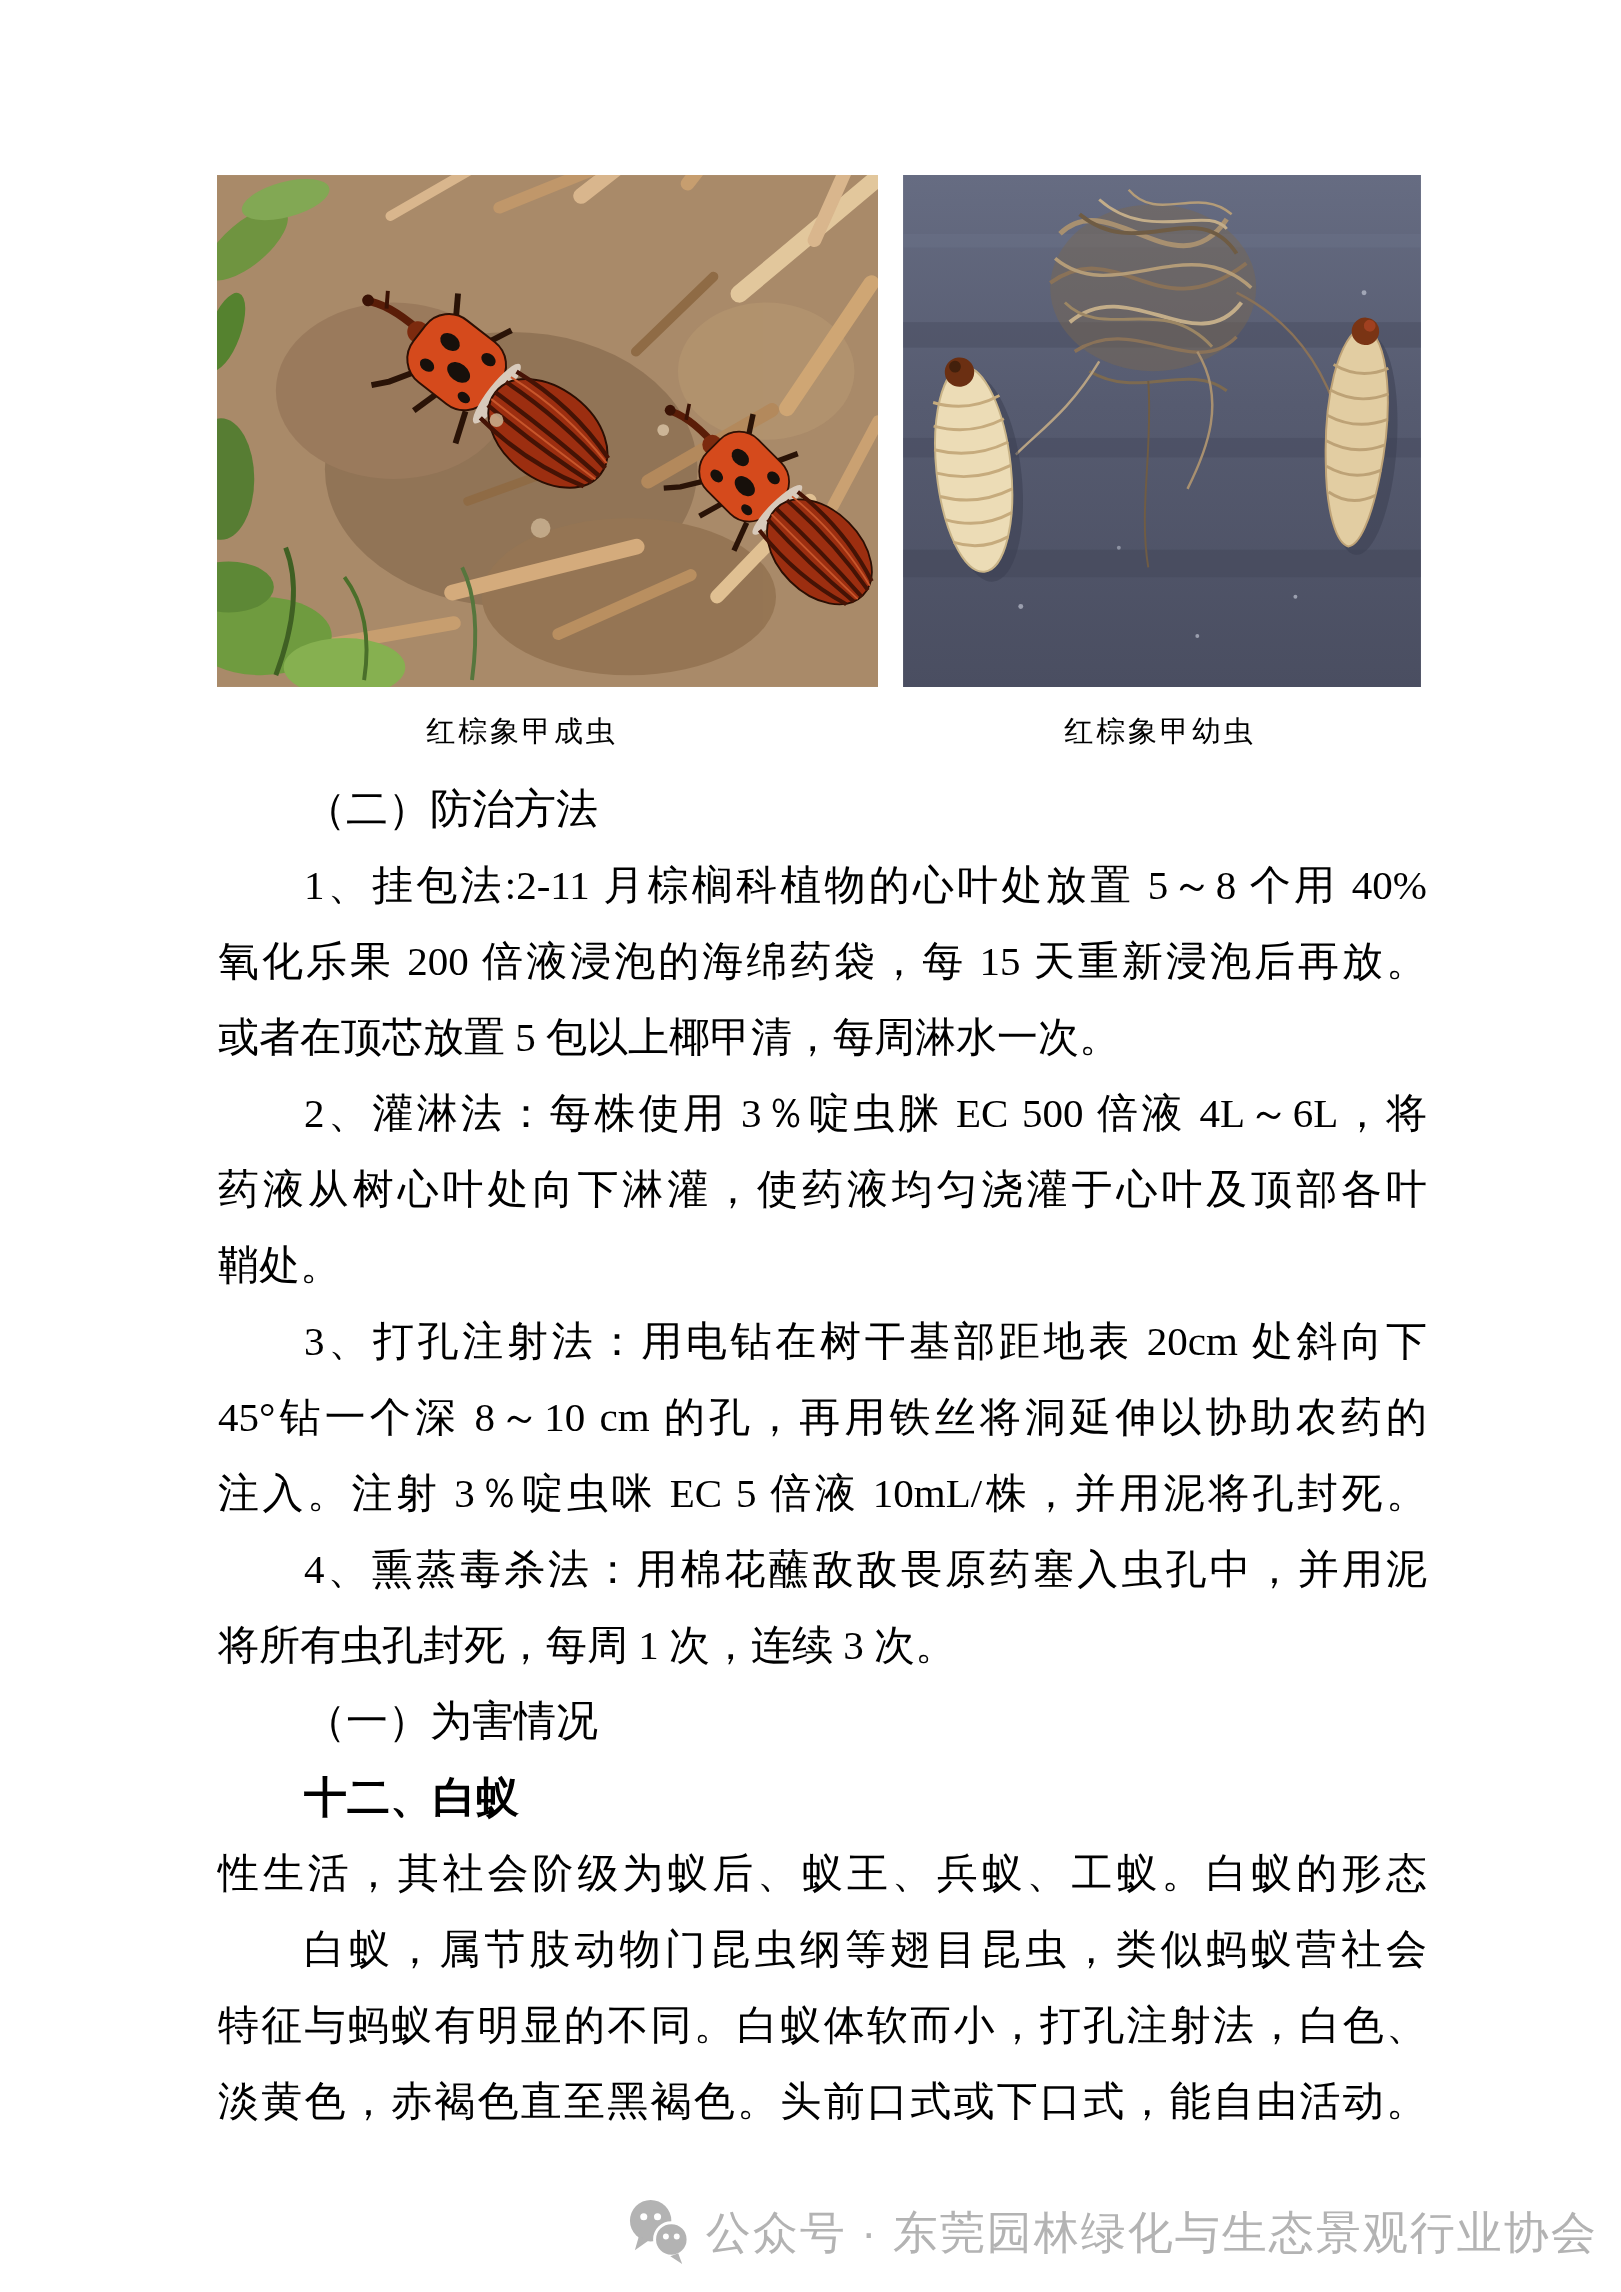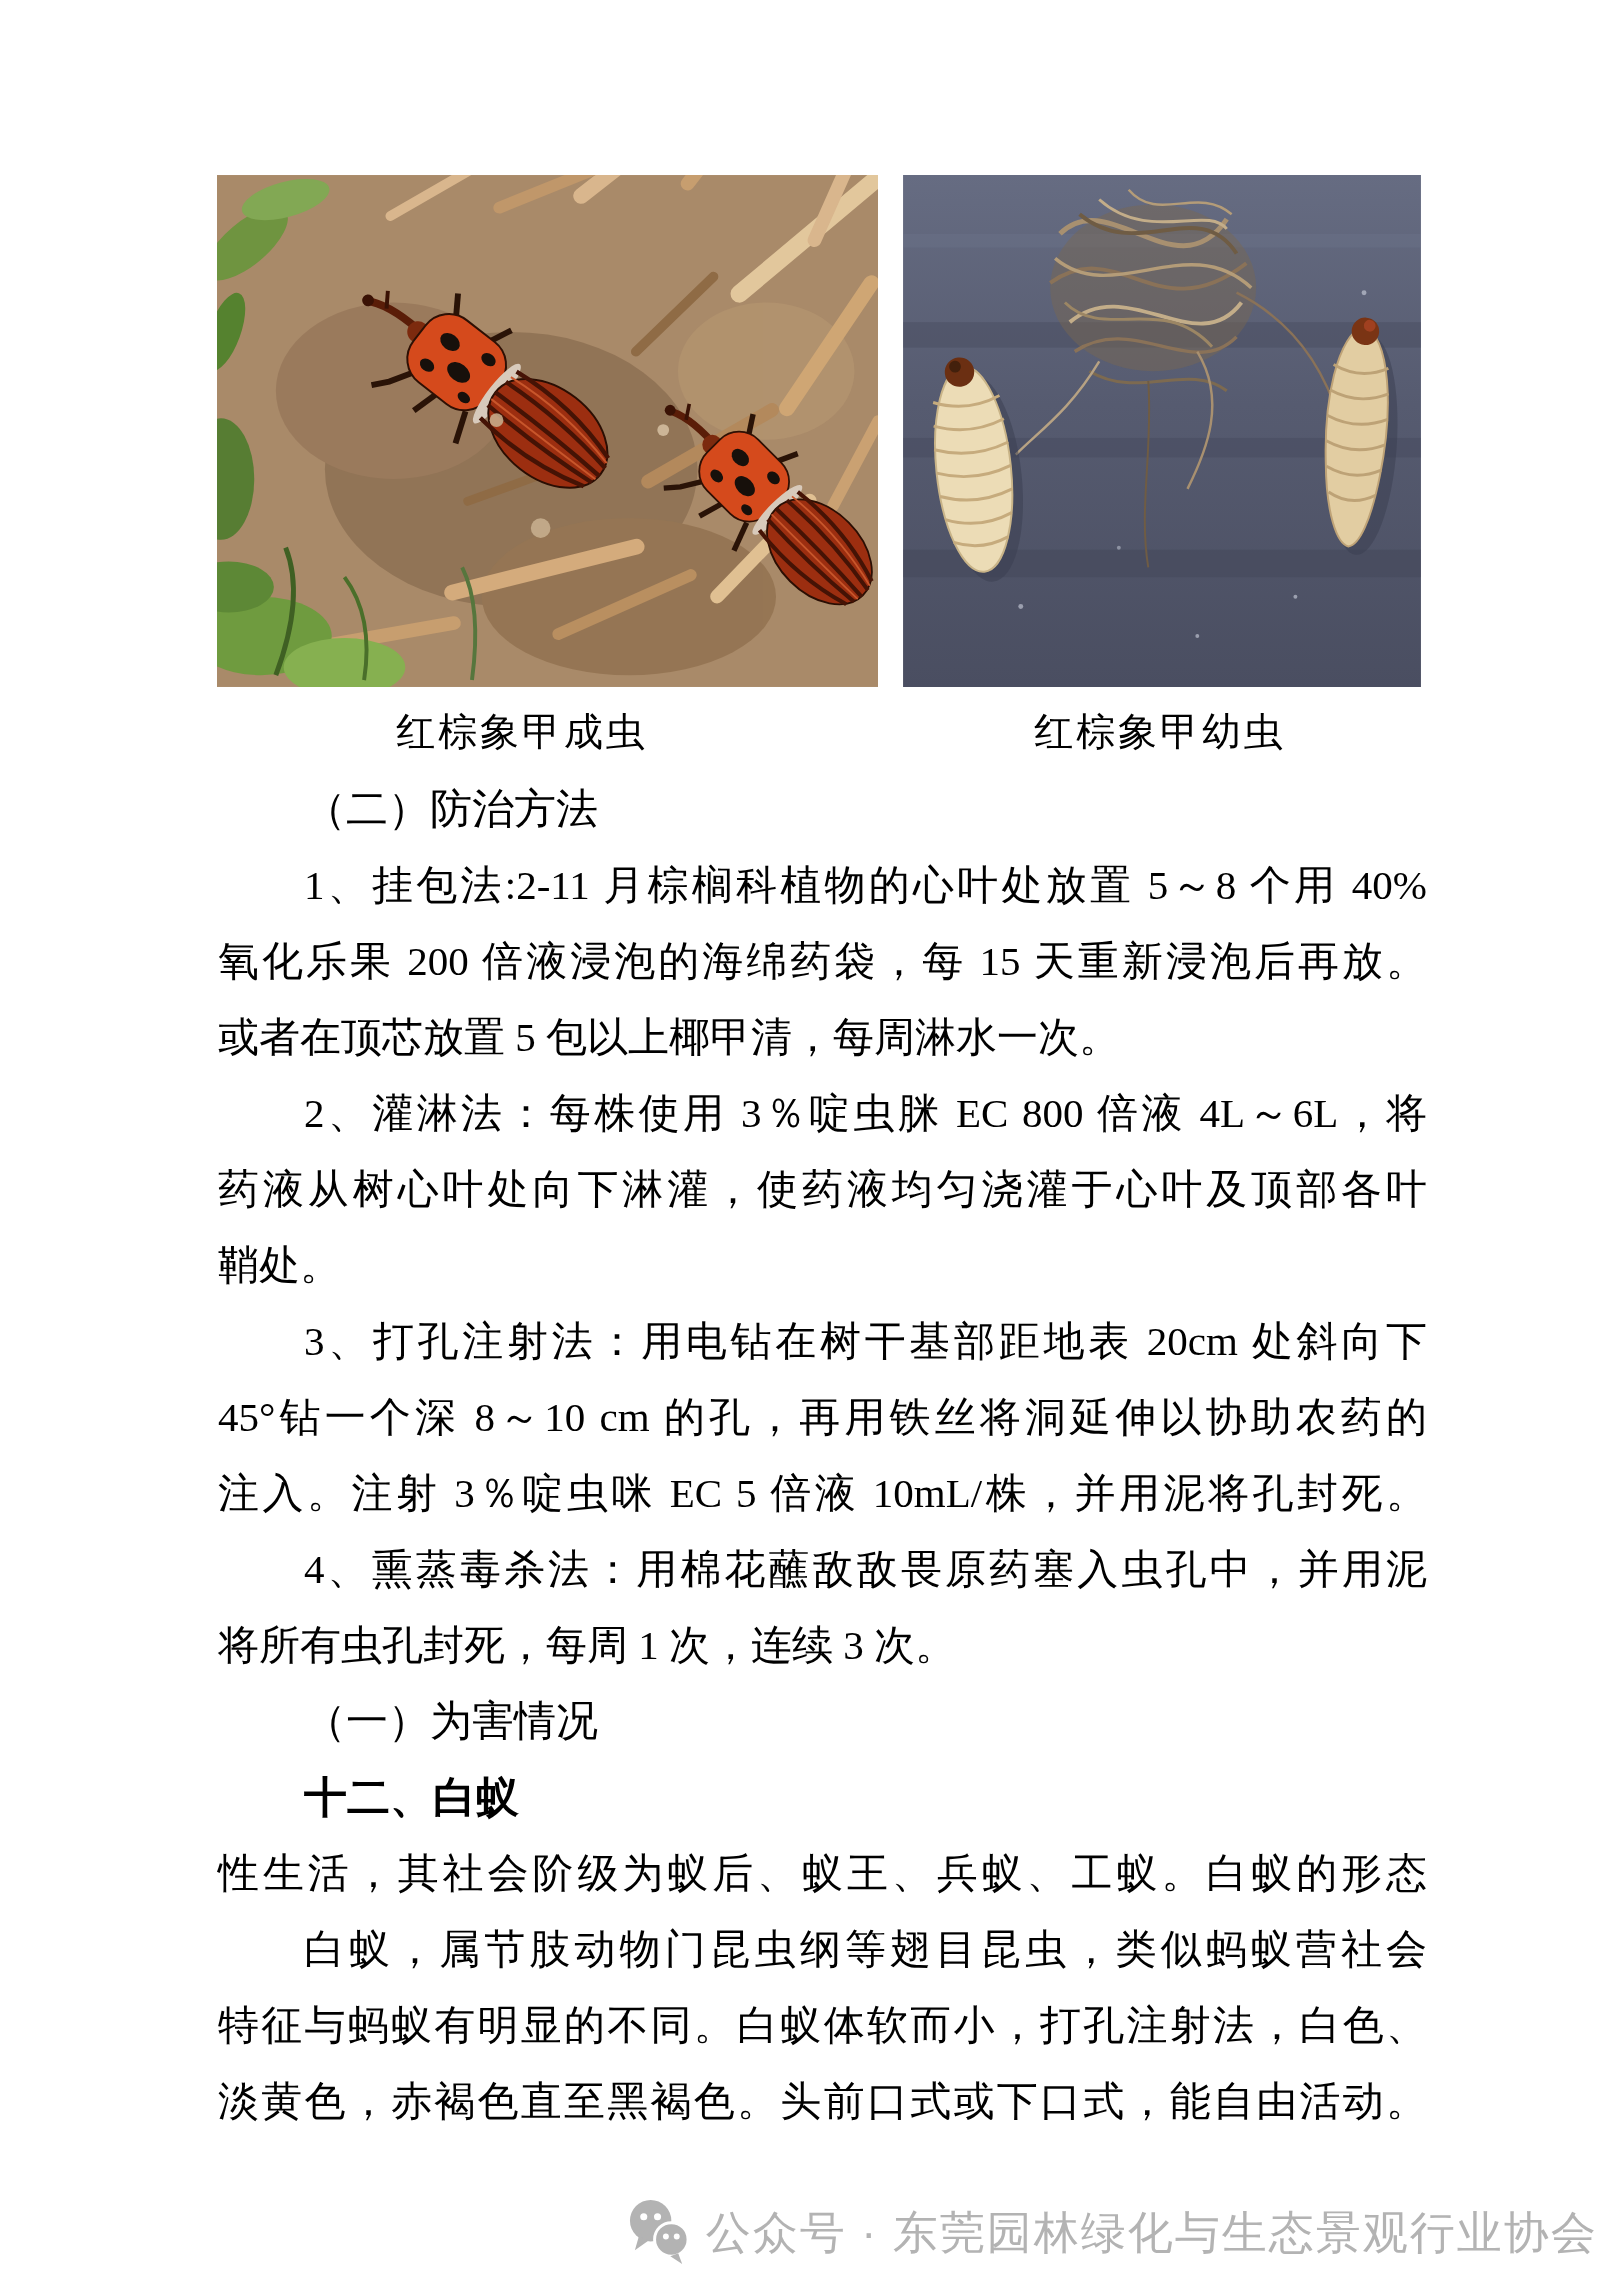--- a/index.html
+++ b/index.html
@@ -1,19 +1,19 @@
 <!DOCTYPE html>
 <html><head>
 <meta charset="utf-8">
 <style>
   html,body{margin:0;padding:0;background:#ffffff;}
   .page{position:relative;width:1621px;height:2293px;background:#ffffff;overflow:hidden;
         font-family:"Liberation Serif","DejaVu Serif",serif;color:#000;}
   .photo{position:absolute;display:block;}
-  .caption{position:absolute;top:702px;height:59px;line-height:59px;font-size:39px;
+  .caption{position:absolute;top:702px;height:59px;line-height:59px;font-size:29px;
            text-align:center;letter-spacing:2.9px;color:#000;}
   .cap-left{left:375px;width:294px;}
   .cap-right{left:1013px;width:294px;font-family:Liberation Serif, serif;}
   .textblock{position:absolute;left:218px;top:771px;width:1209px;}
   .ln{height:76px;line-height:76px;font-size:41px;white-space:normal;}
   .jf{text-align:justify;text-align-last:justify;text-justify:inter-character;}
   .ind{text-indent:86px;}
   .kai{font-size:42px;}
   .hei{font-family:"Liberation Sans","DejaVu Sans",sans-serif;font-weight:700;font-size:43px;}
   .watermark{position:absolute;left:627px;top:2192px;height:82px;display:flex;
@@ -171,21 +171,21 @@
   </svg>
 
   <div class="caption cap-left">红棕象甲成虫</div>
   <div class="caption cap-right">红棕象甲幼虫</div>
 
   <div class="textblock">
     <div class="ln kai ind">（二）防治方法</div>
     <div class="ln jf ind">1、挂包法:2-11 月棕榈科植物的心叶处放置 5～8 个用 40%</div>
     <div class="ln jf">氧化乐果 200 倍液浸泡的海绵药袋，每 15 天重新浸泡后再放。</div>
     <div class="ln">或者在顶芯放置 5 包以上椰甲清，每周淋水一次。</div>
-    <div class="ln jf ind">2、灌淋法：每株使用 3％啶虫脒 EC 800 倍液 4L～6L，将</div>
+    <div class="ln jf ind">2、灌淋法：每株使用 3％啶虫脒 EC 500 倍液 4L～6L，将</div>
     <div class="ln jf">药液从树心叶处向下淋灌，使药液均匀浇灌于心叶及顶部各叶</div>
     <div class="ln">鞘处。</div>
     <div class="ln jf ind">3、打孔注射法：用电钻在树干基部距地表 20cm 处斜向下</div>
     <div class="ln jf">45°钻一个深 8～10 cm 的孔，再用铁丝将洞延伸以协助农药的</div>
     <div class="ln jf">注入。注射 3％啶虫咪 EC 5 倍液 10mL/株，并用泥将孔封死。</div>
     <div class="ln jf ind">4、熏蒸毒杀法：用棉花蘸敌敌畏原药塞入虫孔中，并用泥</div>
     <div class="ln">将所有虫孔封死，每周 1 次，连续 3 次。</div>
     <div class="ln kai ind">（一）为害情况</div>
     <div class="ln hei ind">十二、白蚁</div>
     <div class="ln jf">性生活，其社会阶级为蚁后、蚁王、兵蚁、工蚁。白蚁的形态</div>

